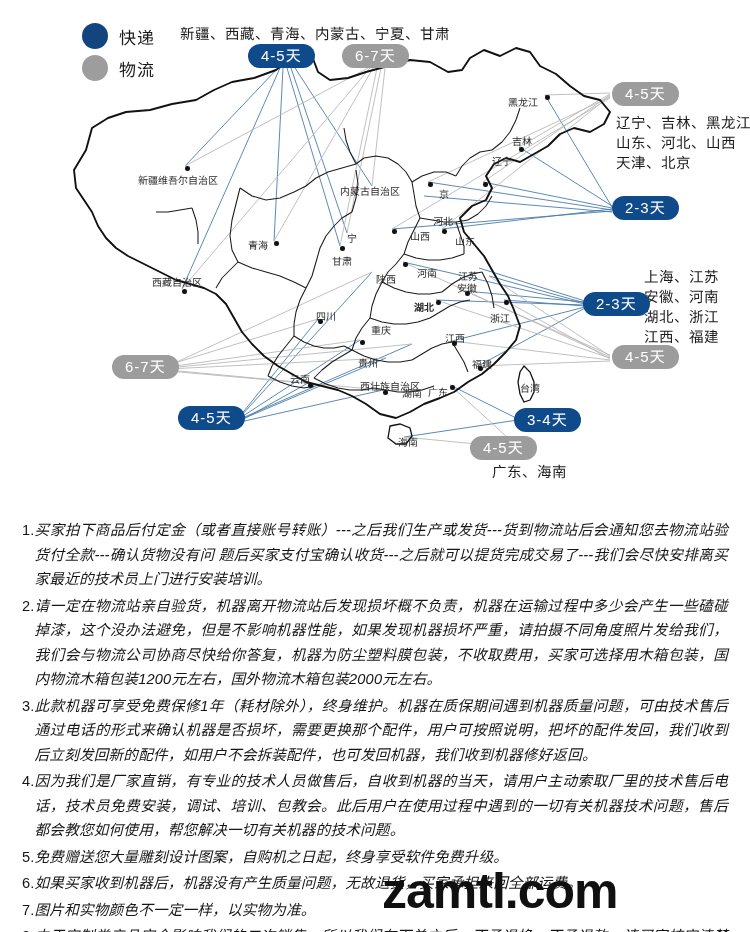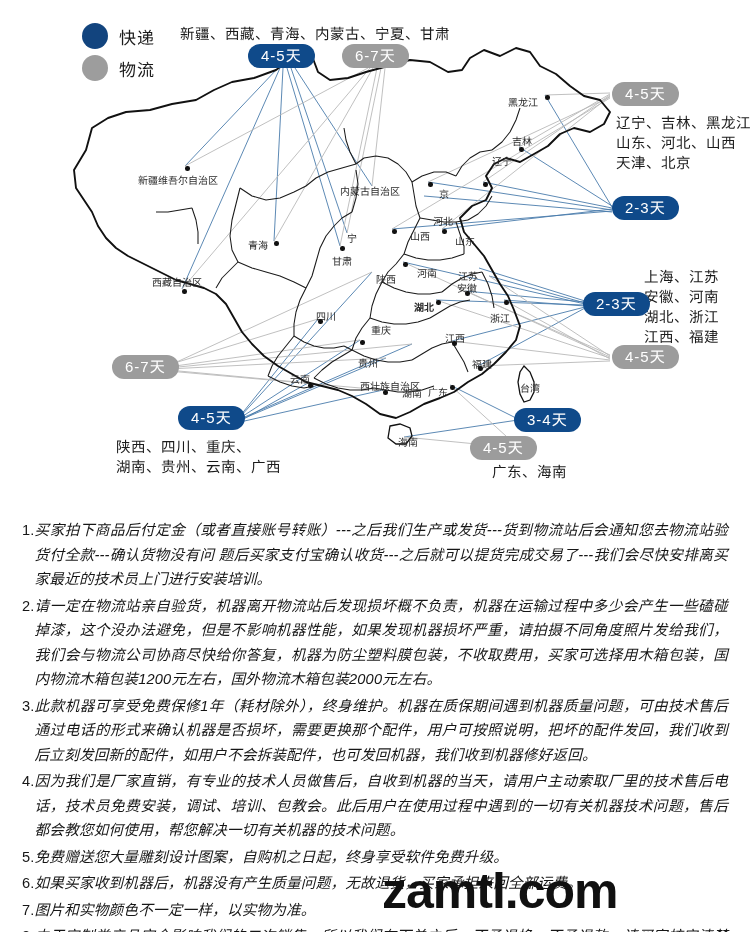--- a/index.html
+++ b/index.html
@@ -254,24 +254,20 @@
       <div>天津、北京</div>
     </div>
 
     <div class="region-text" style="left:644px;top:267px;">
       <div>上海、江苏</div>
       <div>安徽、河南</div>
       <div>湖北、浙江</div>
       <div>江西、福建</div>
     </div>
 
-    <div class="region-text" style="left:116px;top:437px;">
-      <div>陕西、四川、重庆、</div>
-      <div>湖南、贵州、云南、广西</div>
-    </div>
 
     <div class="region-text" style="left:492px;top:462px;">
       <div>广东、海南</div>
     </div>
 
     <div class="badge express" style="left:248px;top:44px;">4-5天</div>
     <div class="badge logistics" style="left:342px;top:44px;">6-7天</div>
 
     <div class="badge logistics" style="left:612px;top:82px;">4-5天</div>
     <div class="badge express" style="left:612px;top:196px;">2-3天</div>

